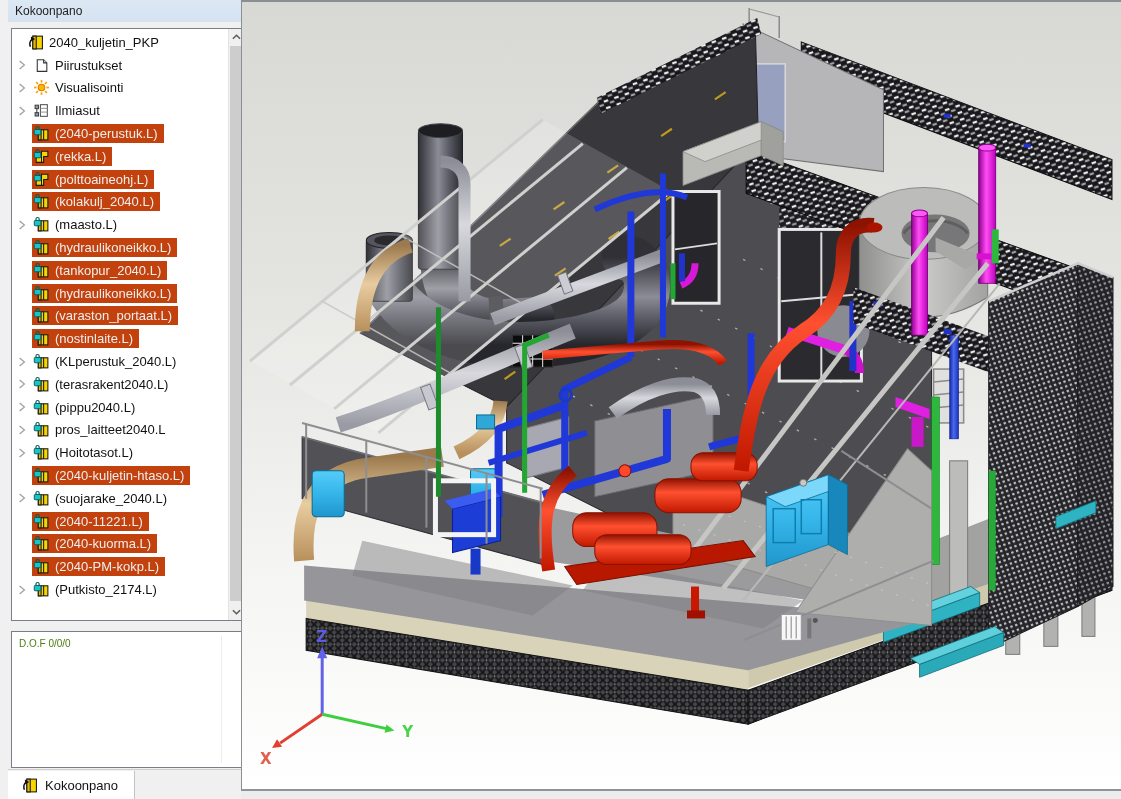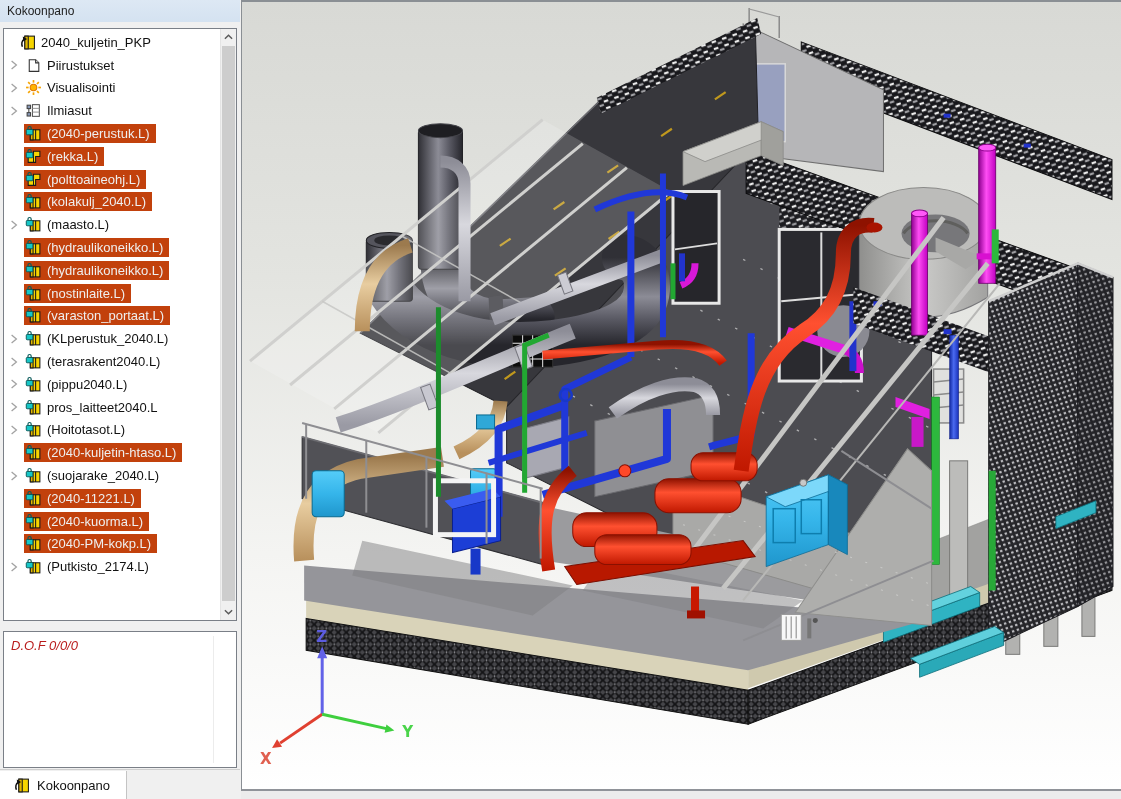--- a/index.html
+++ b/index.html
@@ -2,21 +2,21 @@
 <html><head>
 <meta charset="utf-8">
 <style>
   html,body{margin:0;padding:0;}
   body{
     width:1121px;height:799px;position:relative;overflow:hidden;
     background:#f0f0f0;font-family:"Liberation Sans",sans-serif;
     -webkit-font-smoothing:antialiased;
   }
   
-  .left-panel{position:absolute;left:0;top:0;width:237px;height:799px;background:#f0f0f0;}
+  .left-panel{position:absolute;left:8px;top:0;width:237px;height:799px;background:#f0f0f0;}
   .panel-header{
     position:absolute;left:0;top:0;width:240px;height:22px;
     background:linear-gradient(#dde8f4,#d4e2f1);
     font-size:12px;color:#222;line-height:22px;padding-left:7px;box-sizing:border-box;
   }
   .tree-box{
     position:absolute;left:3px;top:28px;width:234px;height:593px;
     background:#fff;border:1px solid #7a7f87;box-sizing:border-box;overflow:hidden;
   }
   .tree-scroll{position:absolute;right:0;top:0;bottom:0;width:15px;background:#f0f0f0;border-left:1px solid #e4e4e4;}
@@ -31,21 +31,21 @@
   .row-body{display:inline-flex;align-items:center;padding:1px 6px 1px 1px;text-align:center;}
   .row-body.dim{background:#c2410c;}
   .tree-icon{width:17px;height:17px;margin-right:5px;display:inline-block;}
   .tree-icon svg{width:17px;height:17px;display:block;}
   .tree-label{font-size:13px;color:#111;}
   .dim .tree-label{color:#efefef;}
   .dof-box{
     position:absolute;left:3px;top:631px;width:234px;height:137px;
     background:#fff;border:1px solid #7a7f87;box-sizing:border-box;
   }
-  .dof-text{font-size:13px;color:#b91c1c;padding:6px 0 0 7px;font-style:italic;}
+  .dof-text{font-size:10px;color:#4d7c0f;padding:6px 0 0 7px;}
   .dof-vline{position:absolute;top:4px;bottom:4px;right:22px;width:1px;background:#ececec;}
   .splitter-chevron{position:absolute;left:102px;top:624px;width:14px;height:8px;}
   .tab-bar{position:absolute;left:0;top:769px;width:240px;height:30px;background:#f0f0f0;border-top:1px solid #cfcfcf;}
   .tab{
     position:absolute;left:0;top:1px;width:127px;height:29px;background:#fff;
     border-right:1px solid #c4c4c4;display:flex;align-items:center;gap:7px;padding-left:13px;box-sizing:border-box;
   }
   .tab .tree-icon{margin-right:0;}
   .tab-label{font-size:13px;color:#111;}
   
@@ -238,51 +238,66 @@
             <span class="row-body dim">
               <span class="tree-icon">
                 <svg viewBox="0 0 16 16">
                   <rect x="5" y="4.5" width="9" height="9.5" fill="#f6d500" stroke="#1a1a1a"></rect>
                   <rect x="5" y="4.5" width="2.6" height="9.5" fill="#e3b800" stroke="#1a1a1a"></rect>
                   <line x1="10" y1="4.5" x2="10" y2="14" stroke="#1a1a1a"></line>
                   <rect x="1.2" y="4.2" width="6.2" height="5" rx="0.8" fill="#16c6c6" stroke="#0a5a5a" stroke-width="0.9"></rect>
                   <path d="M2.8 4.2 V2.9 a1.5 1.5 0 0 1 3 0 V4.2" fill="none" stroke="#0a5a5a" stroke-width="1.1"></path>
                 </svg>
               </span>
+              <span class="tree-label">(tankopur_2040.L)</span>
+            </span>
+          </div>
+          <div class="tree-row">
+            <span class="expander"></span>
+            <span class="row-body dim">
+              <span class="tree-icon">
+                <svg viewBox="0 0 16 16">
+                  <rect x="5" y="4.5" width="9" height="9.5" fill="#f6d500" stroke="#1a1a1a"></rect>
+                  <rect x="5" y="4.5" width="2.6" height="9.5" fill="#e3b800" stroke="#1a1a1a"></rect>
+                  <line x1="10" y1="4.5" x2="10" y2="14" stroke="#1a1a1a"></line>
+                  <rect x="1.2" y="4.2" width="6.2" height="5" rx="0.8" fill="#16c6c6" stroke="#0a5a5a" stroke-width="0.9"></rect>
+                  <path d="M2.8 4.2 V2.9 a1.5 1.5 0 0 1 3 0 V4.2" fill="none" stroke="#0a5a5a" stroke-width="1.1"></path>
+                </svg>
+              </span>
               <span class="tree-label">(hydraulikoneikko.L)</span>
             </span>
           </div>
           <div class="tree-row">
             <span class="expander"></span>
             <span class="row-body dim">
               <span class="tree-icon">
                 <svg viewBox="0 0 16 16">
                   <rect x="5" y="4.5" width="9" height="9.5" fill="#f6d500" stroke="#1a1a1a"></rect>
                   <rect x="5" y="4.5" width="2.6" height="9.5" fill="#e3b800" stroke="#1a1a1a"></rect>
                   <line x1="10" y1="4.5" x2="10" y2="14" stroke="#1a1a1a"></line>
                   <rect x="1.2" y="4.2" width="6.2" height="5" rx="0.8" fill="#16c6c6" stroke="#0a5a5a" stroke-width="0.9"></rect>
                   <path d="M2.8 4.2 V2.9 a1.5 1.5 0 0 1 3 0 V4.2" fill="none" stroke="#0a5a5a" stroke-width="1.1"></path>
                 </svg>
               </span>
+              <span class="tree-label">(varaston_portaat.L)</span>
+            </span>
+          </div>
+          <div class="tree-row">
+            <span class="expander"></span>
+            <span class="row-body dim">
+              <span class="tree-icon">
+                <svg viewBox="0 0 16 16">
+                  <rect x="5" y="4.5" width="9" height="9.5" fill="#f6d500" stroke="#1a1a1a"></rect>
+                  <rect x="5" y="4.5" width="2.6" height="9.5" fill="#e3b800" stroke="#1a1a1a"></rect>
+                  <line x1="10" y1="4.5" x2="10" y2="14" stroke="#1a1a1a"></line>
+                  <rect x="1.2" y="4.2" width="6.2" height="5" rx="0.8" fill="#16c6c6" stroke="#0a5a5a" stroke-width="0.9"></rect>
+                  <path d="M2.8 4.2 V2.9 a1.5 1.5 0 0 1 3 0 V4.2" fill="none" stroke="#0a5a5a" stroke-width="1.1"></path>
+                </svg>
+              </span>
               <span class="tree-label">(nostinlaite.L)</span>
-            </span>
-          </div>
-          <div class="tree-row">
-            <span class="expander"></span>
-            <span class="row-body dim">
-              <span class="tree-icon">
-                <svg viewBox="0 0 16 16">
-                  <rect x="5" y="4.5" width="9" height="9.5" fill="#f6d500" stroke="#1a1a1a"></rect>
-                  <rect x="5" y="4.5" width="2.6" height="9.5" fill="#e3b800" stroke="#1a1a1a"></rect>
-                  <line x1="10" y1="4.5" x2="10" y2="14" stroke="#1a1a1a"></line>
-                  <rect x="1.2" y="4.2" width="6.2" height="5" rx="0.8" fill="#16c6c6" stroke="#0a5a5a" stroke-width="0.9"></rect>
-                  <path d="M2.8 4.2 V2.9 a1.5 1.5 0 0 1 3 0 V4.2" fill="none" stroke="#0a5a5a" stroke-width="1.1"></path>
-                </svg>
-              </span>
-              <span class="tree-label">(varaston_portaat.L)</span>
             </span>
           </div>
           <div class="tree-row">
             <span class="expander">
               <svg viewBox="0 0 10 14">
                 <polyline points="2,2 8,7 2,12" fill="none" stroke="#a2a2a2" stroke-width="1.6"></polyline>
               </svg>
             </span>
             <span class="row-body">
               <span class="tree-icon">

